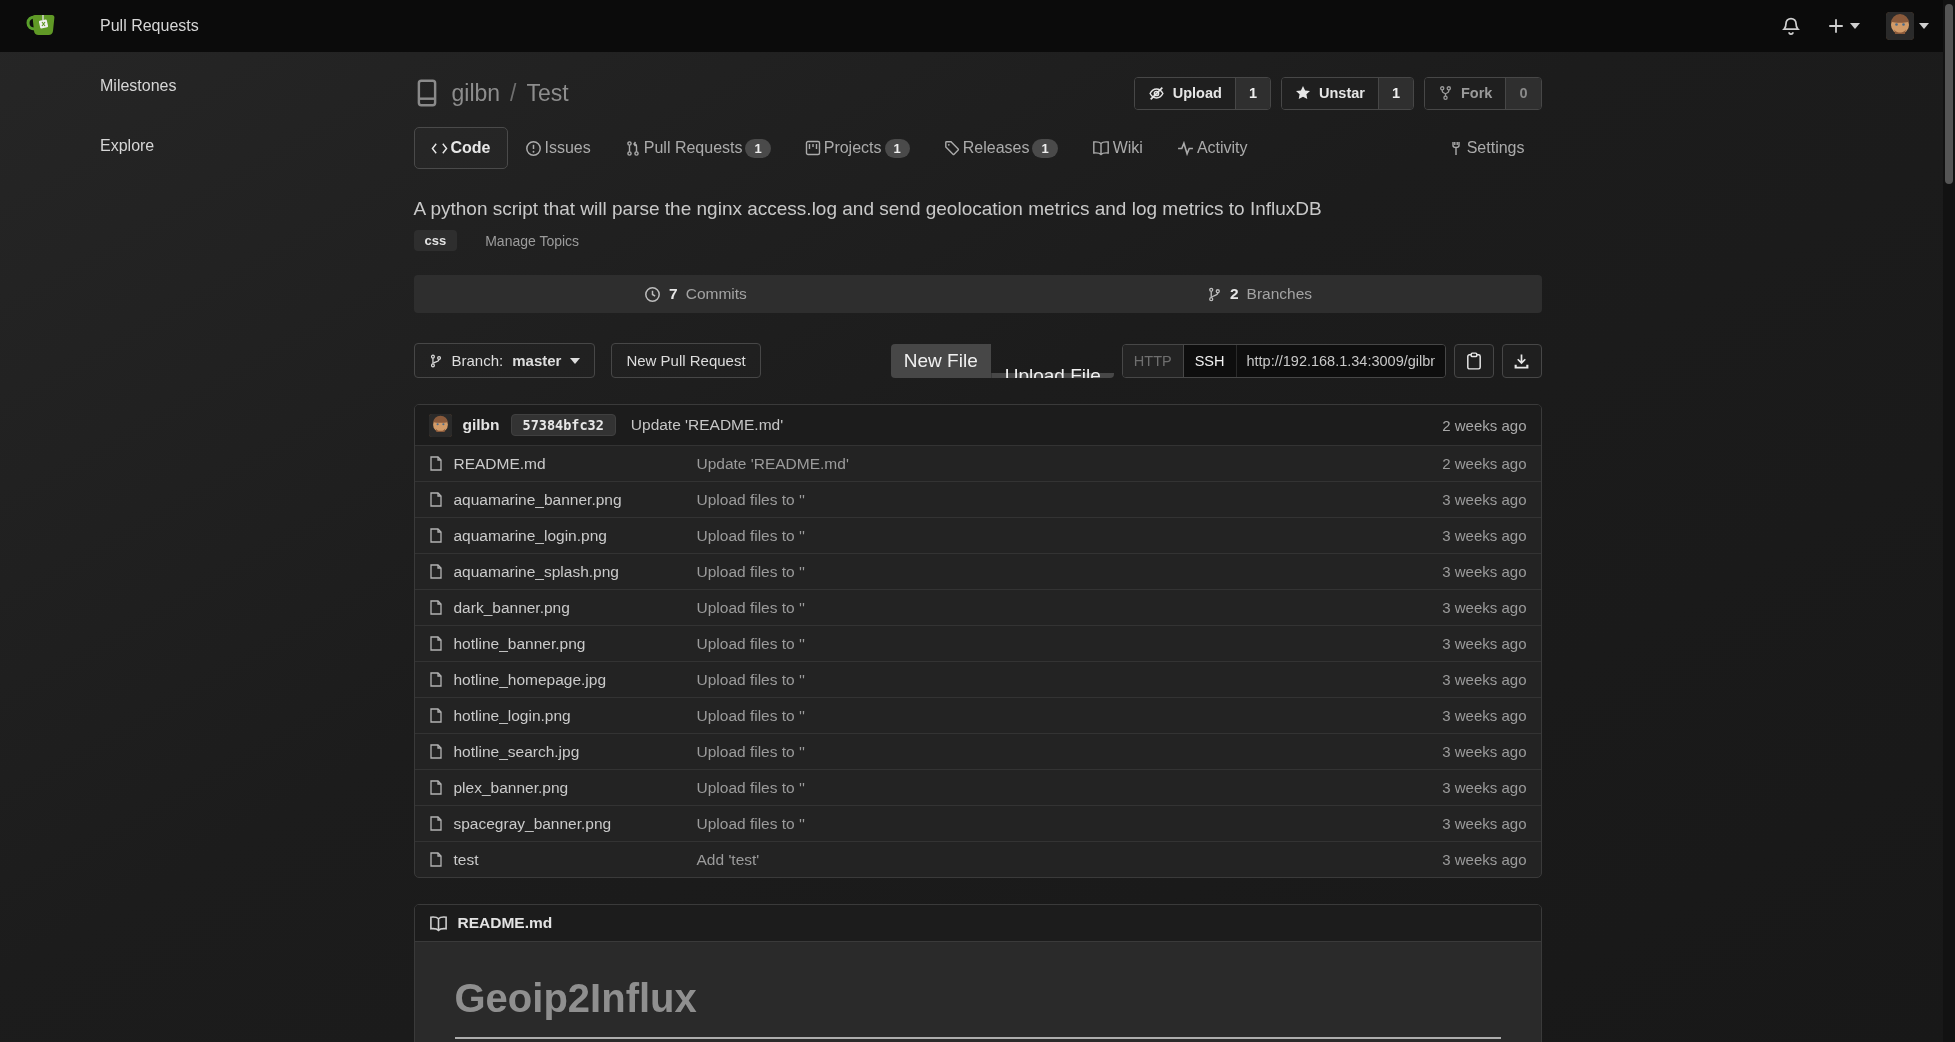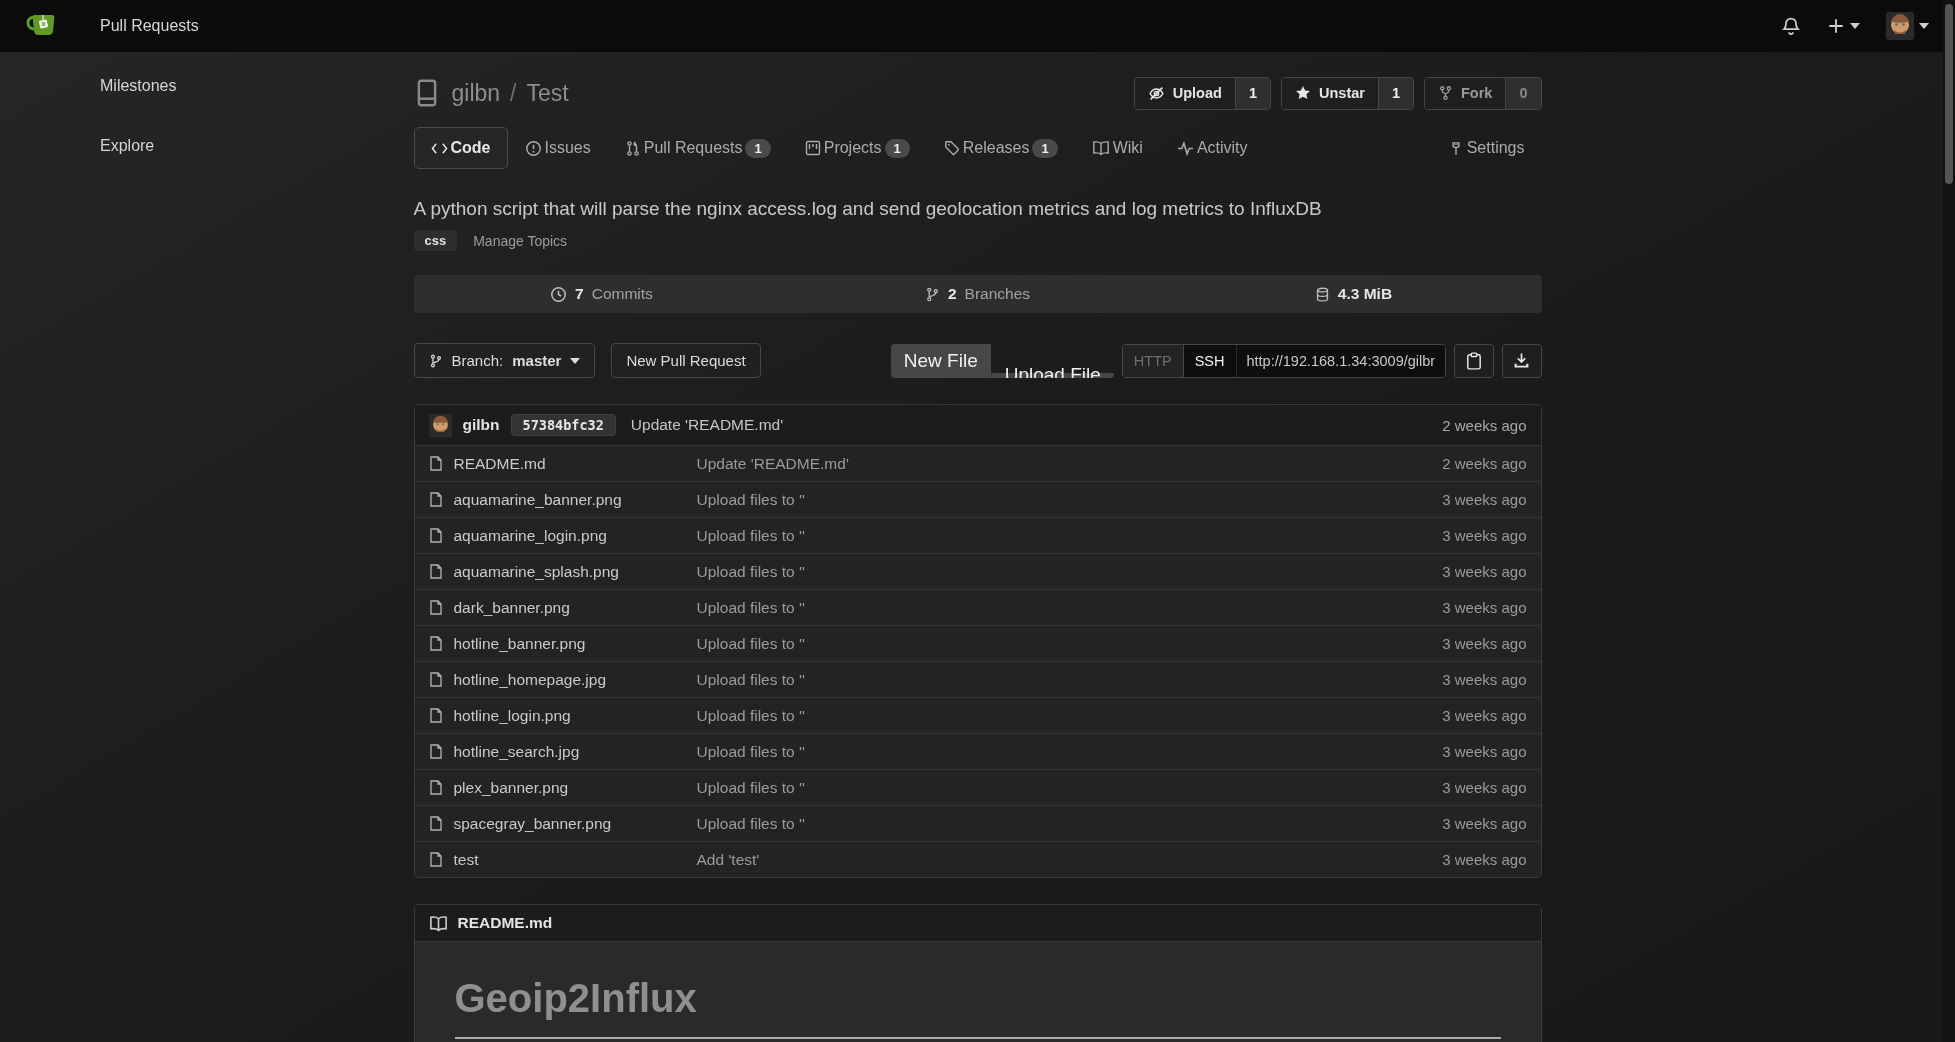--- a/index.html
+++ b/index.html
@@ -40,32 +40,32 @@
 
   
   .tabs-row { display:flex; align-items:center; margin-top:12px; height:48px; }
   .tab { display:flex; align-items:center; gap:3px; padding:11px 16px; color:#ababab; font-size:16px; cursor:pointer; border:1px solid transparent; border-radius:5px; }
   .tab.active { border-color:#4a4a4a; color:#e8e8e8; font-weight:700; background:rgba(255,255,255,0.02); }
   .tab-badge { background:#4a4a4a; color:#eeeeee; font-size:13px; font-weight:700; border-radius:10px; padding:2px 9px; }
   .tabs-spacer { flex:1; }
 
   
   .desc { margin-top:26px; font-size:19px; color:#c9c9c9; }
-  .topics { margin-top:10px; display:flex; align-items:center; gap:16px; }
+  .topics { margin-top:10px; display:flex; align-items:center; gap:28px; }
   .topic-chip { background:#2e2e2e; border-radius:4px; padding:3px 11px; font-size:13px; font-weight:700; color:#e3e3e3; cursor:pointer; }
   .manage-topics { font-size:14px; color:#9c9c9c; cursor:pointer; }
 
   
   .stats-bar { margin-top:24px; height:38px; background:#2e2e2e; border-radius:4px; display:flex; }
   .stat { flex:1; display:flex; align-items:center; justify-content:center; gap:8px; font-size:15.5px; color:#a3a3a3; cursor:pointer; }
   .stat .num { color:#e6e6e6; font-weight:700; }
   .stat svg { color:#bdbdbd; }
 
   
-  .toolbar { margin-top:30px; display:flex; align-items:center; }
+  .toolbar { margin-top:30px; display:flex; align-items:flex-end; }
   .btn-outline { display:flex; align-items:center; gap:9px; height:35px; padding:0 14px; border:1px solid #474747; border-radius:4px; background:rgba(255,255,255,0.01); color:#dddddd; font-size:15px; cursor:pointer; }
   .btn-outline .bold { font-weight:700; }
   .branch-btn { margin-right:16px; }
   .toolbar-right { margin-left:auto; display:flex; align-items:center; gap:8px; }
   .seg-group { display:flex; border-radius:4px; overflow:hidden; height:34px; }
   .seg-group .seg { display:flex; align-items:center; padding:0 13px; background:#474747; color:#f0f0f0; font-size:19px; cursor:pointer; }
   .seg-group .seg + .seg { border-left:1px solid #3a3a3a;margin-top:29px; }
   .clone-group { display:flex; border:1px solid #474747; border-radius:4px; overflow:hidden; height:34px; }
   .proto { display:flex; align-items:center; padding:16px 11px; font-size:14.5px; cursor:pointer; }
   .proto.http { background:#232323; color:#6f6f6f; border-right:1px solid #474747; }
@@ -288,27 +288,20 @@
     <div class="stat">
       <svg width="15" height="17" viewBox="0 0 16 16" fill="none" stroke="currentColor" stroke-width="1.4">
           <circle cx="4.5" cy="3" r="1.6"></circle>
           <circle cx="4.5" cy="13" r="1.6"></circle>
           <circle cx="11.5" cy="4.5" r="1.6"></circle>
           <path d="M4.5 4.8 v6.4 M11.5 6.3 c0 2.5-4 2.5-6 4"></path>
         </svg>
       <span class="num">2</span>
       <span>Branches</span>
     </div>
-    <div class="stat">
-      <svg width="15" height="17" viewBox="0 0 16 16" fill="none" stroke="currentColor" stroke-width="1.4">
-          <ellipse cx="8" cy="3.3" rx="5.3" ry="2"></ellipse>
-          <path d="M2.7 3.3 V12.7 c0 1.1 2.4 2 5.3 2 s5.3-.9 5.3-2 V3.3 M2.7 8 c0 1.1 2.4 2 5.3 2 s5.3-.9 5.3-2"></path>
-        </svg>
-      <span class="num">4.3 MiB</span>
-    </div>
   </div>
 
   <div class="toolbar">
     <div class="btn-outline branch-btn">
       <svg width="14" height="16" viewBox="0 0 16 16" fill="none" stroke="currentColor" stroke-width="1.4">
           <circle cx="4.5" cy="3" r="1.6"></circle>
           <circle cx="4.5" cy="13" r="1.6"></circle>
           <circle cx="11.5" cy="4.5" r="1.6"></circle>
           <path d="M4.5 4.8 v6.4 M11.5 6.3 c0 2.5-4 2.5-6 4"></path>
         </svg>

